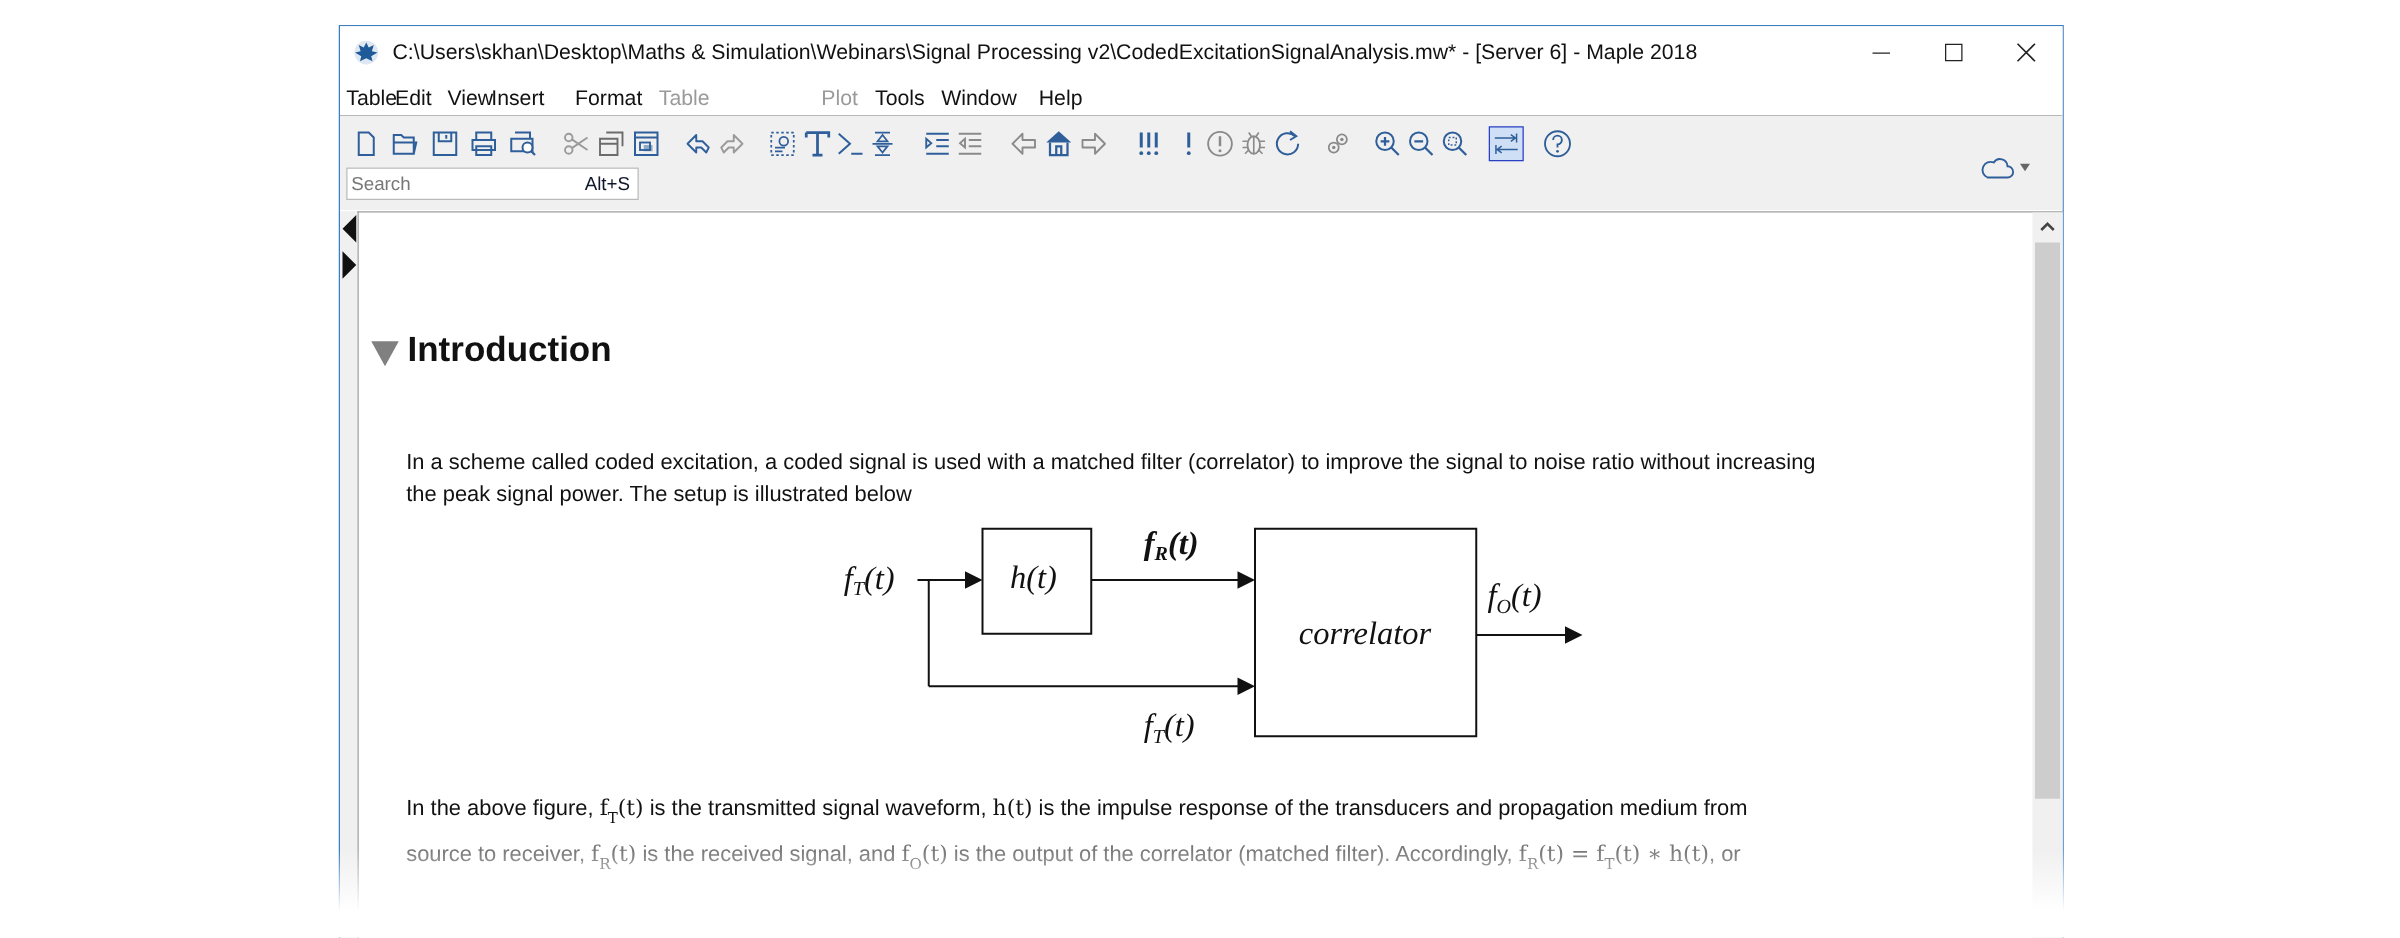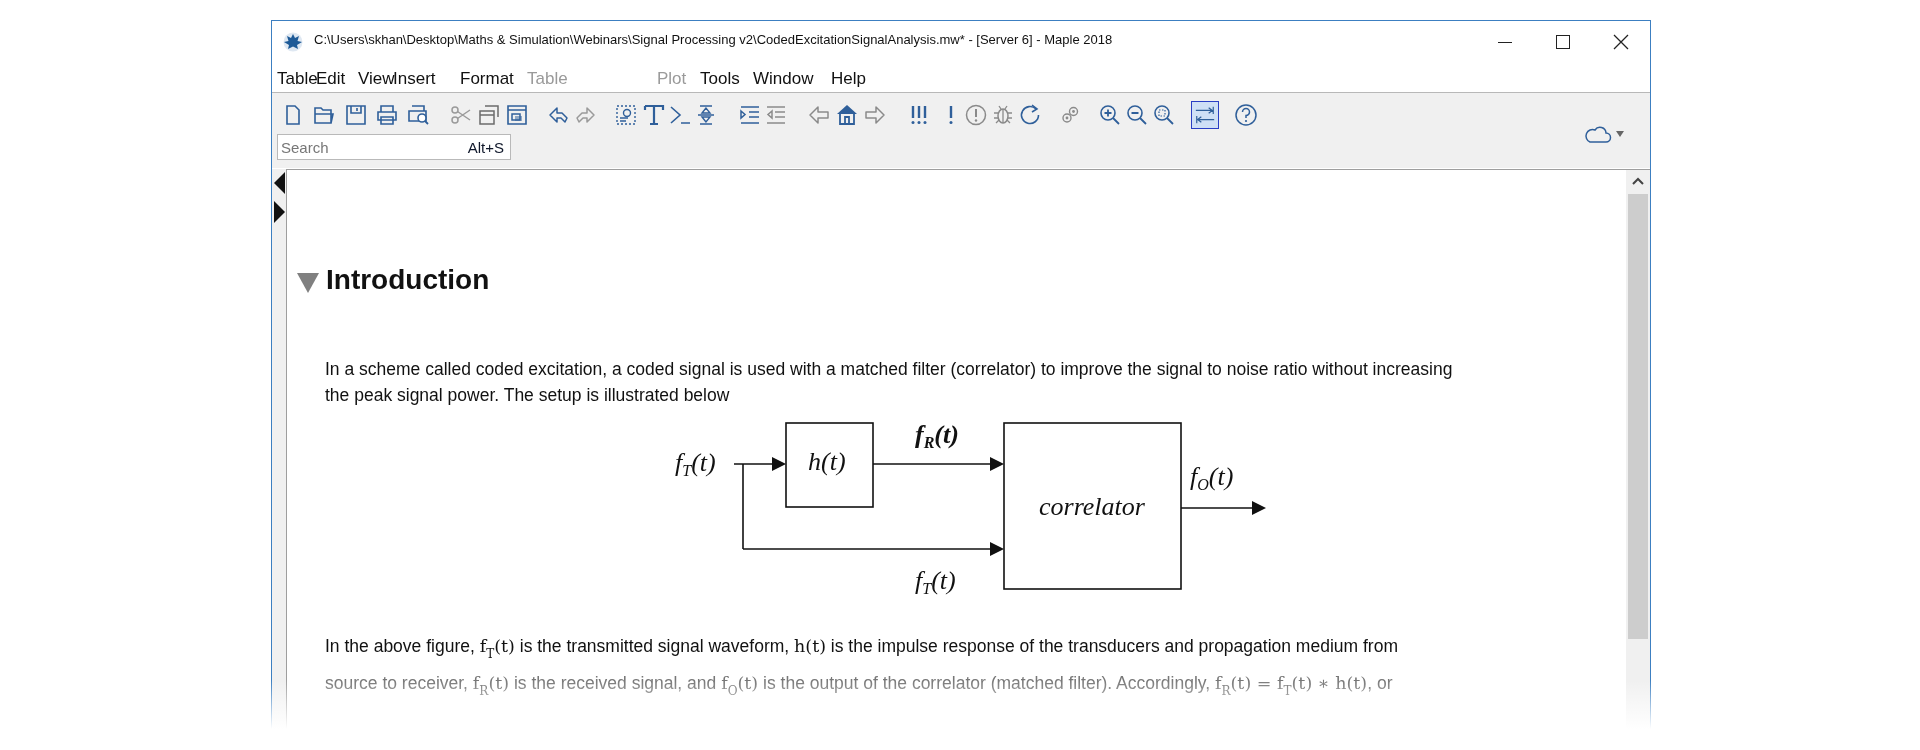--- a/index.html
+++ b/index.html
@@ -2,21 +2,21 @@
 <html><head>
 <meta charset="utf-8">
 <style>
   html, body { margin:0; padding:0; }
   body { width:1920px; height:750px; background:#ffffff; position:relative; overflow:hidden;
          font-family:"Liberation Sans", sans-serif; }
   .window { position:absolute; left:271px; top:20px; width:1380px; height:760px;
             border:1px solid #3c7fc1; background:#ffffff; box-sizing:border-box; }
   .titlebar { position:absolute; left:0; top:0; right:0; height:42px; background:#fff; }
   .app-icon { position:absolute; left:10px; top:11px; width:22px; height:20px; }
-  .title-text { position:absolute; left:42px; top:11px; font-size:13px; color:#111; white-space:nowrap; }
+  .title-text { position:absolute; left:42px; top:11px; font-size:17px; color:#111; white-space:nowrap; }
   .win-btn { position:absolute; top:0; width:58px; height:42px; display:flex; align-items:center; justify-content:center;
              font-size:20px; color:#222; }
   .menubar { position:absolute; left:0; top:42px; right:0; height:29px; border-bottom:1px solid #b8b8b8; background:#fff; }
   .menu-item { position:absolute; top:6px; font-size:17px; color:#111; }
   .menu-item.disabled { color:#9a9a9a; }
   .toolbar { position:absolute; left:0; top:72px; right:0; height:75px; background:#f0f0f0; }
   .tb-icon { position:absolute; top:10px; width:24px; height:24px; display:flex; align-items:center; justify-content:center; }
   .tb-icon svg { width:24px; height:24px; }
   .search-box { position:absolute; left:5px; top:41px; width:234px; height:26px; border:1px solid #b9b9b9; background:#fff;
                 box-sizing:border-box; font-size:15px; color:#777;padding-left:44px; }

